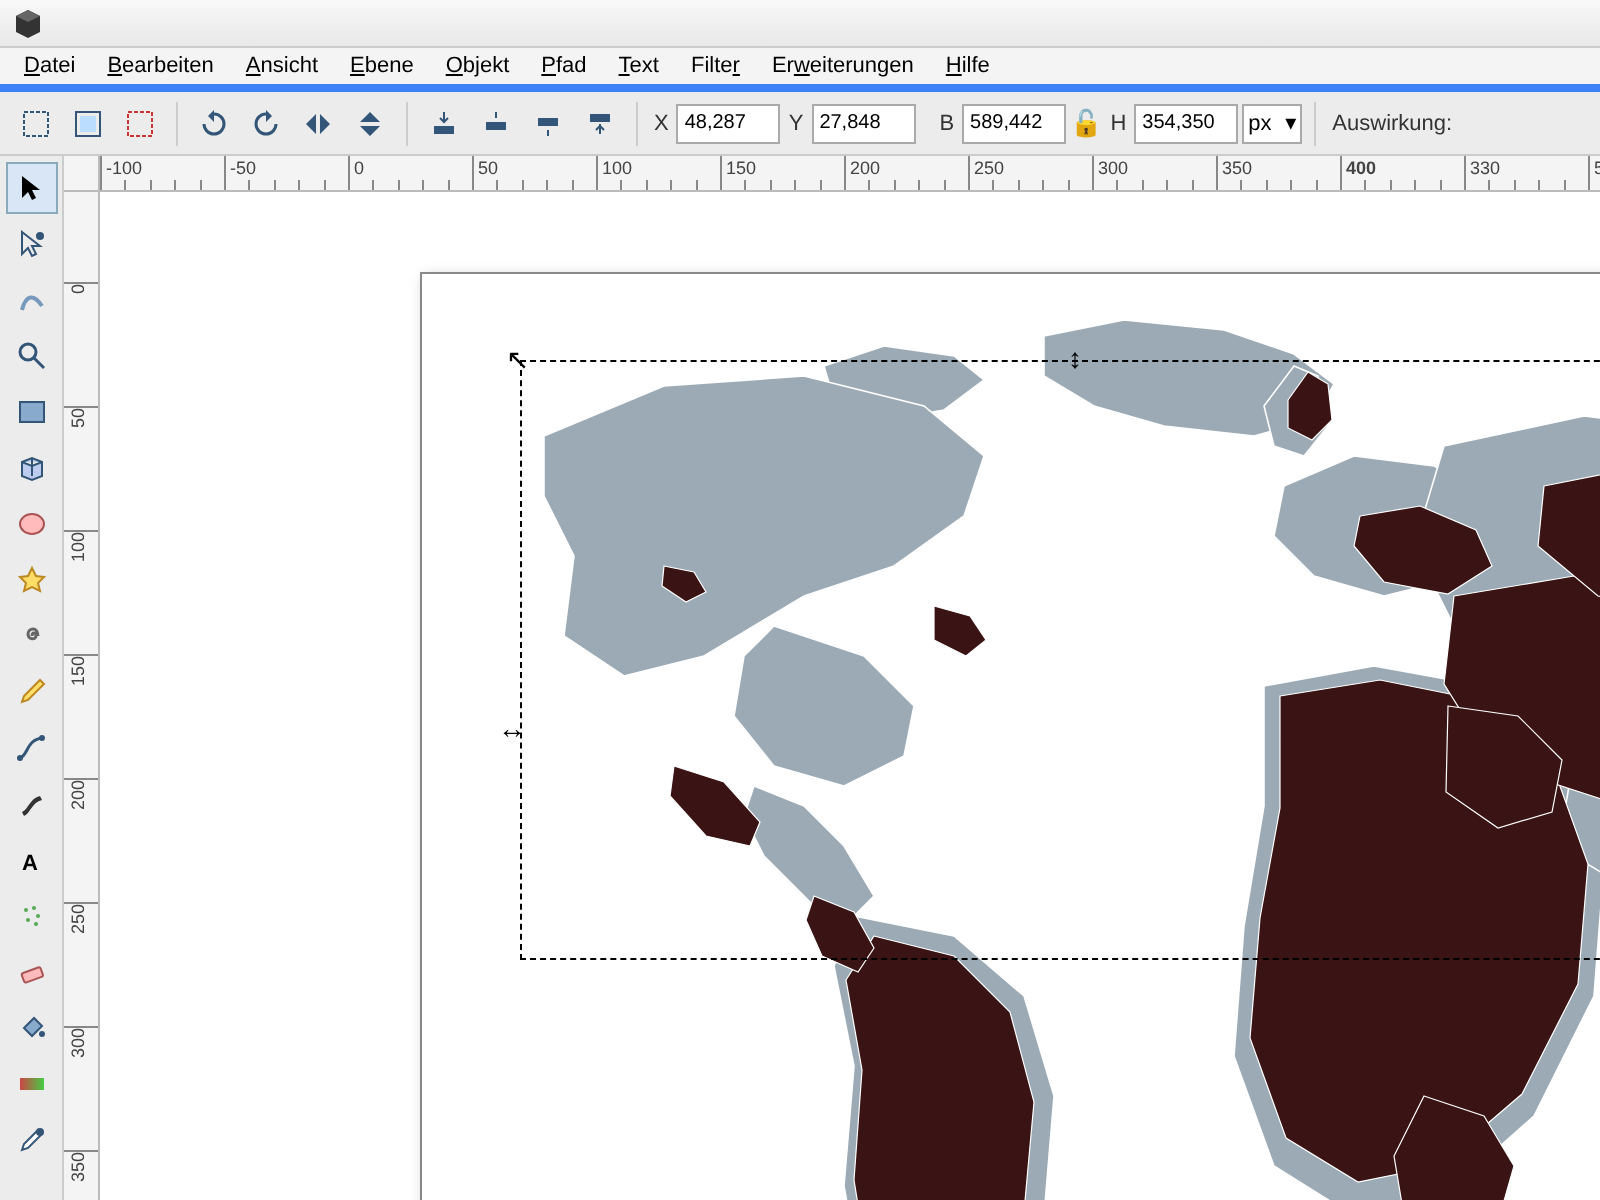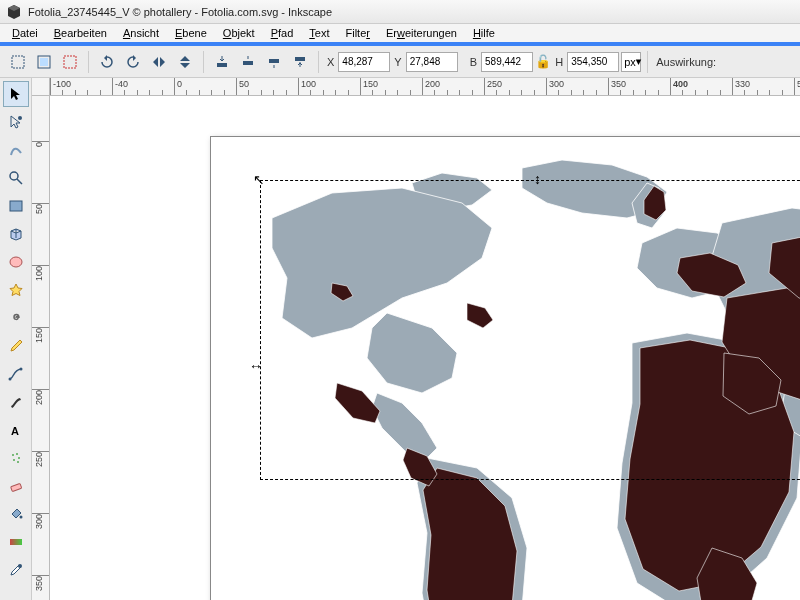--- a/index.html
+++ b/index.html
@@ -8,21 +8,21 @@
 .titlebar .icon { width:16px; height:16px; margin-right:6px; }
 .titlebar .title { color:#222; }
 .menubar { height:22px; background:#f4f4f4; display:flex; align-items:center; padding:0 4px; border-bottom:4px solid #3b82f6; }
 .menubar .item { padding:3px 8px; cursor:default; }
 .menubar .item u { text-decoration:underline; }
 .toolbar { height:32px; background:#ececec; display:flex; align-items:center; padding:0 6px; border-bottom:1px solid #ccc; gap:2px; }
 .toolbar .btn { width:24px; height:24px; display:flex; align-items:center; justify-content:center; border:1px solid transparent; }
 .toolbar .sep { width:1px; height:22px; background:#ccc; margin:0 4px; }
 .toolbar .lbl { color:#333; padding:0 2px; }
 .toolbar .fld { width:52px; height:20px; border:1px solid #aaa; background:#fff; padding:0 3px; font-size:10px; }
-.toolbar .unit { width:20px; height:20px; border:1px solid #aaa; background:#fff; font-size:10px; padding:0 2px; display:flex; align-items:center; }
+.toolbar .unit { width:30px; height:20px; border:1px solid #aaa; background:#fff; font-size:10px; padding:0 2px; display:flex; align-items:center; }
 .workspace { position:absolute; top:78px; left:0; right:0; bottom:0; display:flex; }
 .toolbox { width:32px; background:#ececec; border-right:1px solid #ccc; display:flex; flex-direction:column; align-items:center; padding-top:2px; }
 .toolbox .tool { width:26px; height:26px; display:flex; align-items:center; justify-content:center; margin:1px 0; border:1px solid transparent; }
 .toolbox .tool.active { background:#d8e6f5; border-color:#8ab; }
 .canvasarea { flex:1; position:relative; background:#fff; overflow:hidden; }
 .ruler-h { position:absolute; top:0; left:18px; right:0; height:18px; background:#f4f4f4; border-bottom:1px solid #bbb; overflow:hidden; }
 .ruler-h .ticks { position:relative; height:100%; }
 .ruler-h .tick { position:absolute; top:0; height:18px; border-left:1px solid #888; }
 .ruler-h .tick span { position:absolute; top:1px; left:2px; font-size:9px; color:#444; }
 .ruler-v { position:absolute; top:18px; left:0; bottom:0; width:18px; background:#f4f4f4; border-right:1px solid #bbb; overflow:hidden; }
@@ -46,21 +46,20 @@
 </head>
 <body>
 
 <div class="titlebar">
   <span class="icon">
     <svg width="16" height="16">
         <path d="M8 1l6 3v8l-6 3-6-3V4z" fill="#333"></path>
         <path d="M8 1l6 3-6 3-6-3z" fill="#666"></path>
       </svg>
   </span>
-  <span class="title">Fotolia_23745445_V © photallery - Fotolia.com.svg - Inkscape</span>
 </div>
 
 <div class="menubar">
   <div class="item"><u>D</u><span></span>atei</div>
   <div class="item"><u>B</u>earbeiten</div>
   <div class="item"><u>A</u>nsicht</div>
   <div class="item"><u>E</u>bene</div>
   <div class="item"><u>O</u>bjekt</div>
   <div class="item"><u>P</u>fad</div>
   <div class="item"><u>T</u>ext</div>
@@ -268,21 +267,21 @@
     <div class="ruler-h">
       <div class="ticks" id="hticks">
           <div class="tick" style="left: 0px;">
             <span>-100</span>
           </div>
           <div class="tick" style="left: 12.4px; height: 6px; top: 12px;"></div>
           <div class="tick" style="left: 24.8px; height: 6px; top: 12px;"></div>
           <div class="tick" style="left: 37.2px; height: 6px; top: 12px;"></div>
           <div class="tick" style="left: 49.6px; height: 6px; top: 12px;"></div>
           <div class="tick" style="left: 62px;">
-            <span>-40</span>
+            <span>-50</span>
           </div>
           <div class="tick" style="left: 74.4px; height: 6px; top: 12px;"></div>
           <div class="tick" style="left: 86.8px; height: 6px; top: 12px;"></div>
           <div class="tick" style="left: 99.2px; height: 6px; top: 12px;"></div>
           <div class="tick" style="left: 111.6px; height: 6px; top: 12px;"></div>
           <div class="tick" style="left: 124px;">
             <span>0</span>
           </div>
           <div class="tick" style="left: 136.4px; height: 6px; top: 12px;"></div>
           <div class="tick" style="left: 148.8px; height: 6px; top: 12px;"></div>

